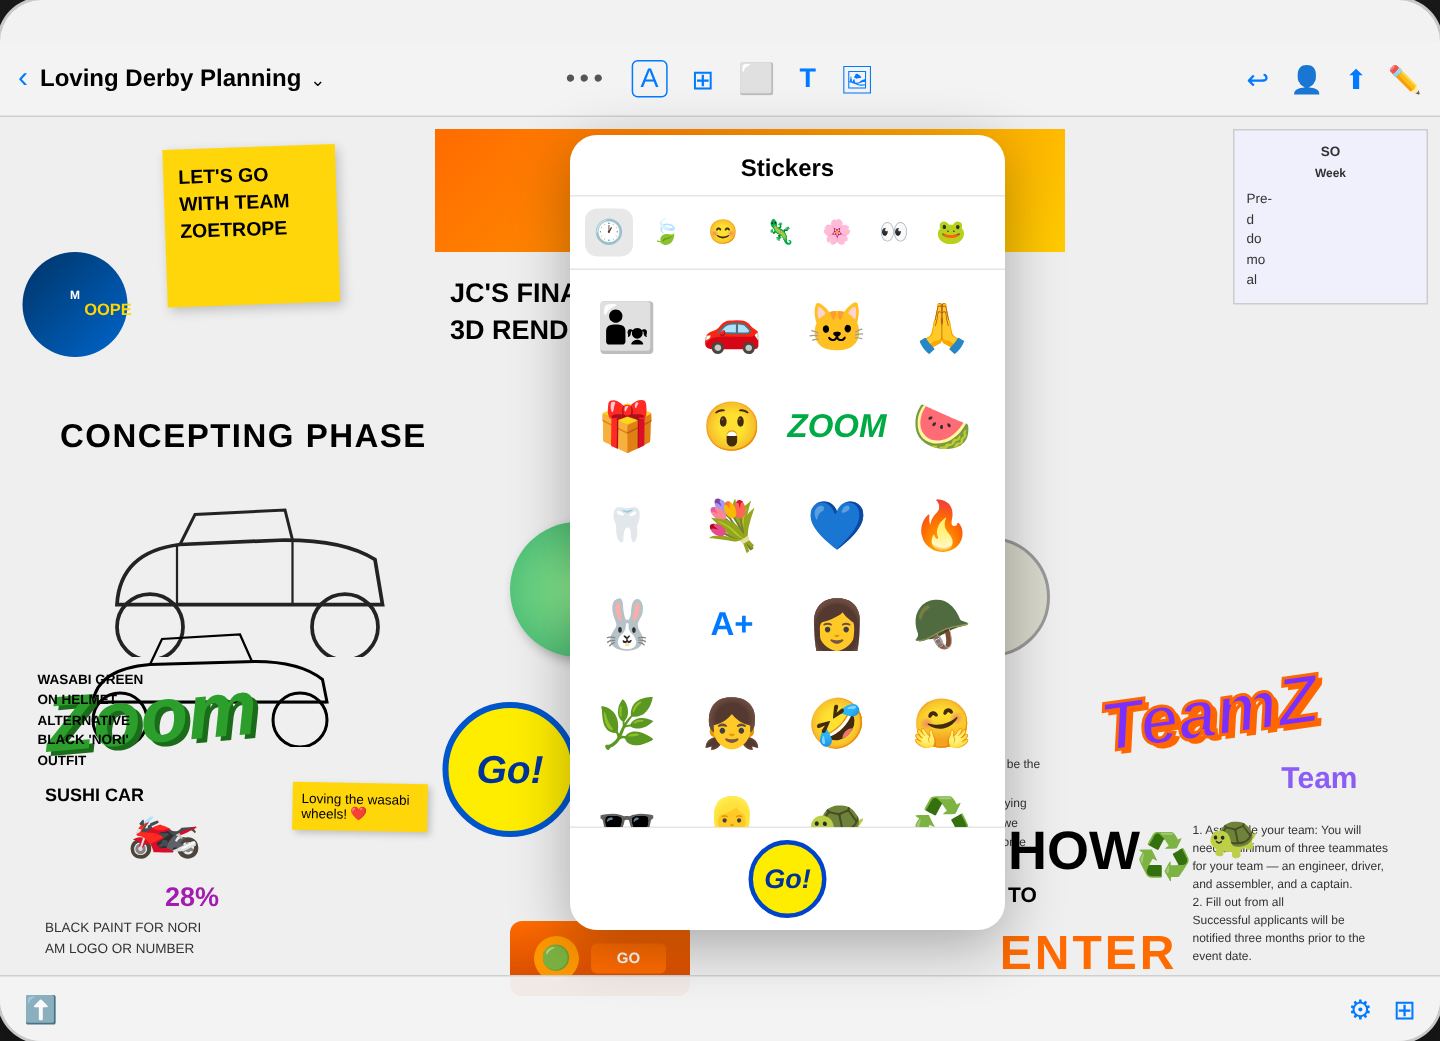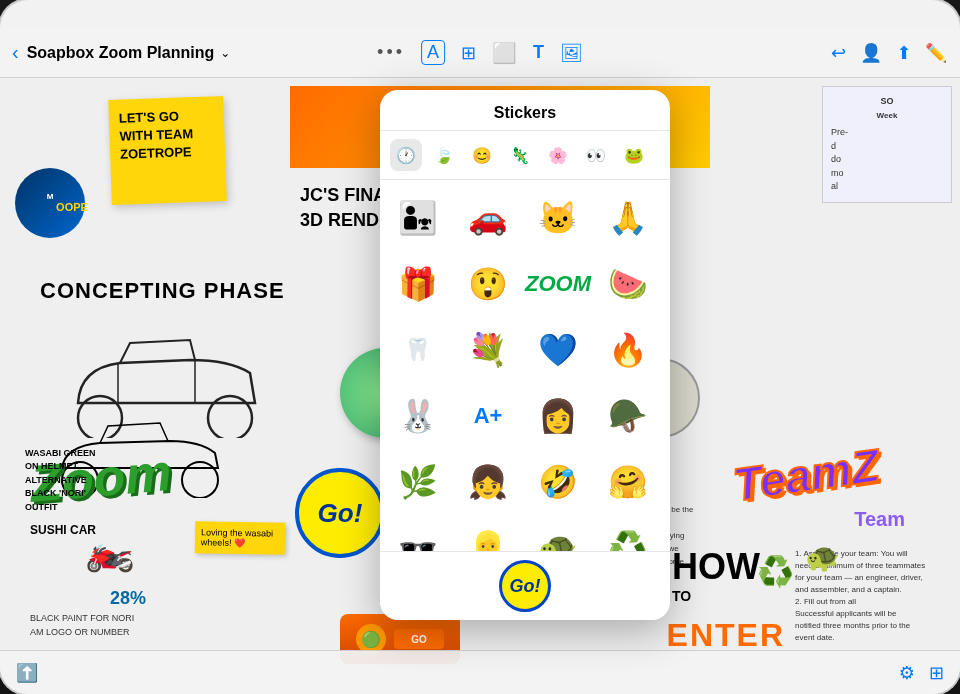--- a/index.html
+++ b/index.html
@@ -168,21 +168,21 @@
       font-style: italic;
       text-shadow: 3px 3px 0 #1a6b1a;
       transform: rotate(-5deg);
     }
     .percent-label {
       position: absolute;
       bottom: 85px;
       left: 110px;
       font-size: 18px;
       font-weight: 700;
-      color: #0369a1;
+      color: #a21caf;
     }
 
     
     .jc-text {
       position: absolute;
       top: 105px;
       left: 300px;
       font-size: 18px;
       font-weight: 700;
       color: #000;
@@ -399,21 +399,21 @@
   </style>
 </head>
 <body>
 
 <div class="ipad-frame">
 
 
   <div class="top-toolbar">
     <div class="toolbar-left">
       <span class="back-btn" style="color:#007aff; font-size:20px;">‹</span>
-      <span class="doc-title">Soapbox Zoom Planning</span>
+      <span class="doc-title">Loving Derby Planning</span>
       <span class="doc-dropdown">⌄</span>
     </div>
     <div class="toolbar-center">
       <span style="font-size:18px; color:#555; letter-spacing:3px;">•••</span>
       <span style="color:#007aff; font-size:18px; font-weight:500; border:1.5px solid #007aff; border-radius:4px; padding:1px 5px;">A</span>
       <span style="color:#007aff; font-size:18px;">⊞</span>
       <span style="color:#007aff; font-size:20px;">⬜</span>
       <span style="color:#007aff; font-size:18px; font-weight:700;">T</span>
       <span style="color:#007aff; font-size:18px;">🖼</span>
     </div>

